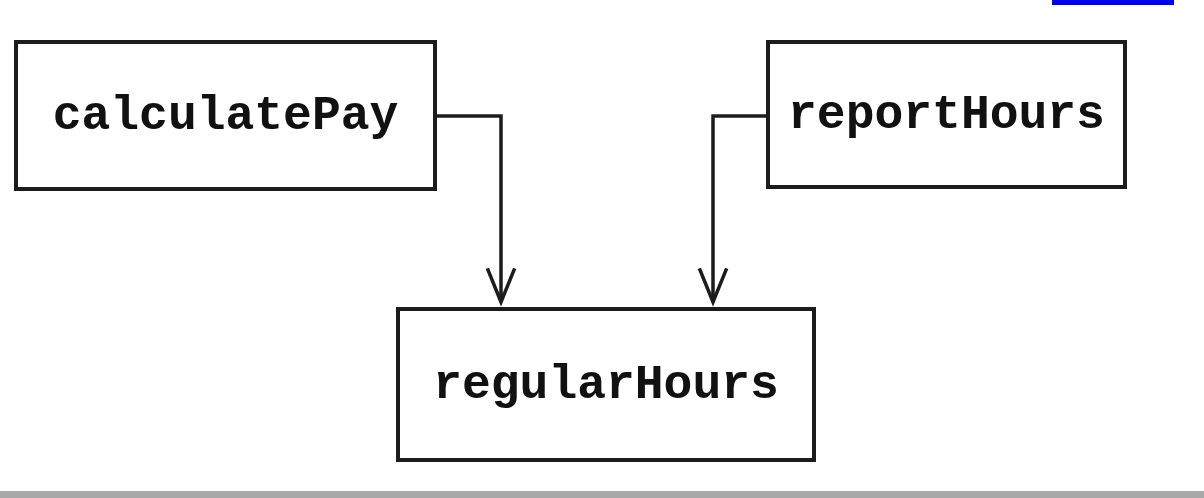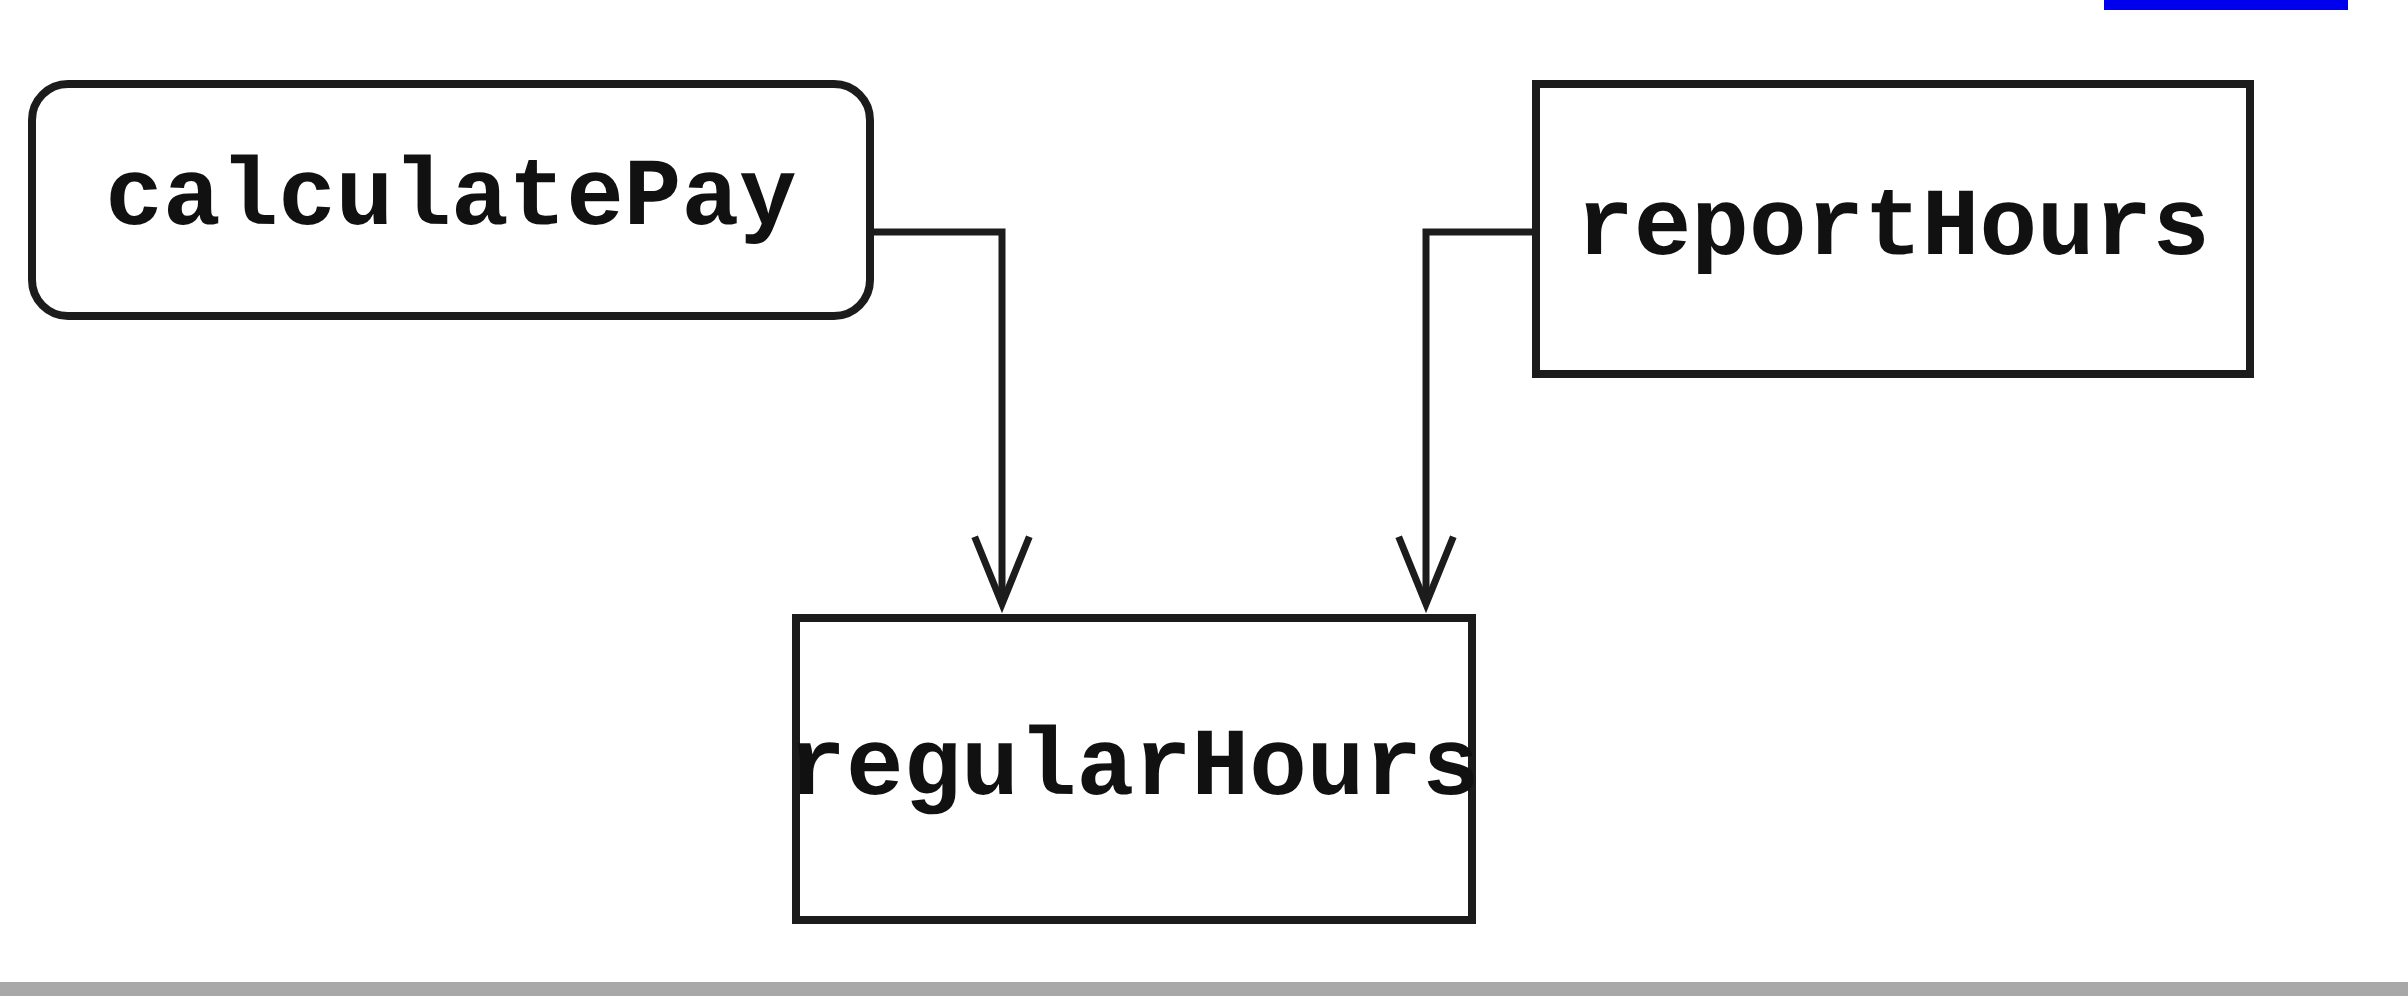--- a/index.html
+++ b/index.html
@@ -50,23 +50,23 @@
     align-items: center;
     justify-content: center;
   }
   .node-label {
     font-weight: bold;
     font-size: 48px;
     color: #111111;
     white-space: nowrap;
     letter-spacing: 0px;
   }
-  .node-calculate-pay { left: 14px;  top: 40px;  width: 423px; height: 120px; border-radius: 20px; }
+  .node-calculate-pay { left: 14px;  top: 40px;  width: 423px; height: 151px; }
   .node-report-hours  { left: 766px; top: 40px;  width: 361px; height: 149px; }
-  .node-regular-hours { left: 396px; top: 307px; width: 342px; height: 155px; }
+  .node-regular-hours { left: 396px; top: 307px; width: 420px; height: 155px; }
   
   .bottom-bar {
     position: absolute;
     left: 0;
     top: 491px;
     width: 1204px;
     height: 7px;
     background: #a8a8a8;
   }
 </style>

